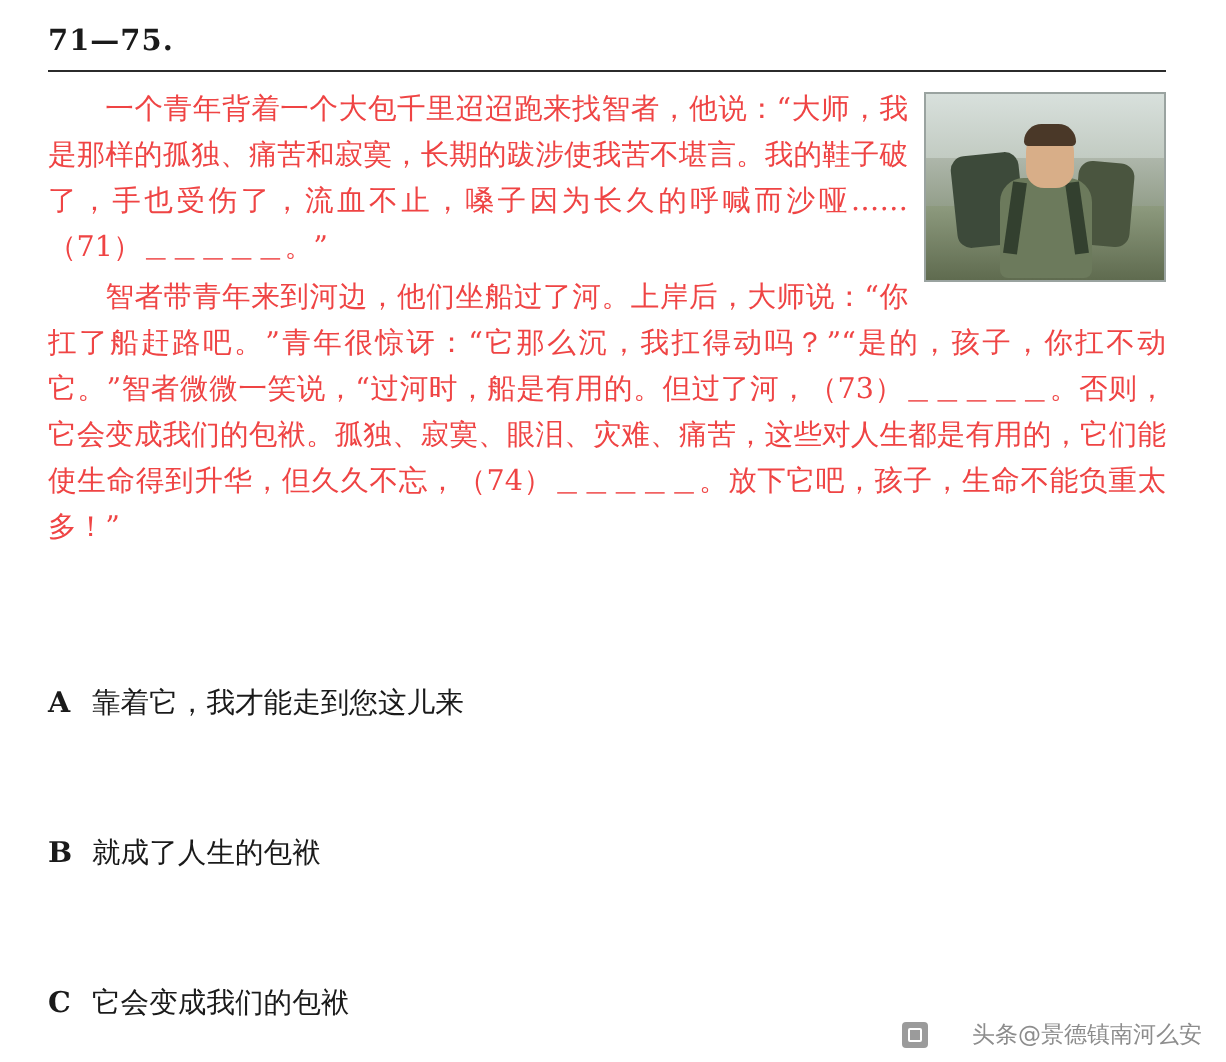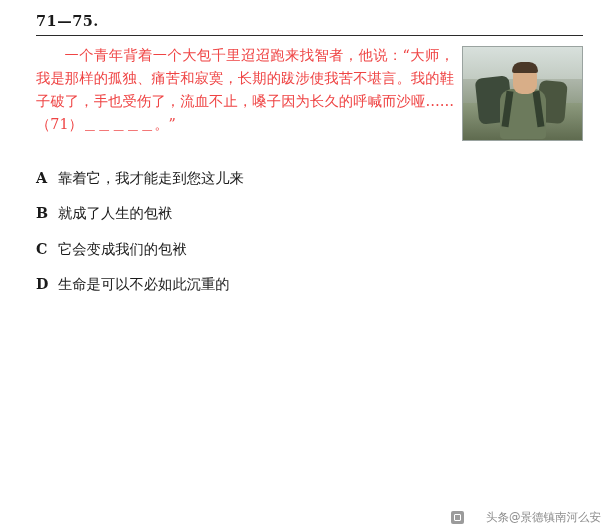--- a/index.html
+++ b/index.html
@@ -13,21 +13,21 @@
     font-family: "DejaVu Sans", "Liberation Sans", sans-serif;
     color: #1a1a1a;
     position: relative;
     overflow: hidden;
   }
   .page {
     position: relative;
     width: 613px;
     height: 531px;
     box-sizing: border-box;
-    padding: 10px 30px 0 36px;
+    padding: 10px 30px 0 24px;
   }
   .q-head {
     font-size: 14.5px;
     font-weight: bold;
     letter-spacing: 0.5px;
     margin: 2px 0 6px 0;
     font-family: "DejaVu Serif", "Liberation Serif", serif;
   }
   .rule {
     border: none;
@@ -131,20 +131,21 @@
     margin-bottom: 14px;
   }
   .option .letter {
     font-weight: bold;
     width: 22px;
     flex: 0 0 22px;
     font-family: "DejaVu Serif", "Liberation Serif", serif;
   }
   .option .otext {
     flex: 1;
+    margin-top: 40px;
   }
   .watermark {
     position: absolute;
     right: 12px;
     bottom: 6px;
     display: flex;
     align-items: center;
     gap: 22px;
     font-size: 11.5px;
     color: #8d8d8d;
@@ -183,20 +184,21 @@
       <div class="ground"></div>
       <div class="pack"></div>
       <div class="pack2"></div>
       <div class="torso"></div>
       <div class="strapl"></div>
       <div class="strapr"></div>
       <div class="head"></div>
       <div class="hair"></div>
     </div>
     <p>一个青年背着一个大包千里迢迢跑来找智者，他说：“大师，我是那样的孤独、痛苦和寂寞，长期的跋涉使我苦不堪言。我的鞋子破了，手也受伤了，流血不止，嗓子因为长久的呼喊而沙哑……（71）＿＿＿＿＿。”</p>
+    <p>智者带青年来到河边，他们坐船过了河。上岸后，大师说：“你扛了船赶路吧。”青年很惊讶：“它那么沉，我扛得动吗？”“是的，孩子，你扛不动它。”智者微微一笑说，“过河时，船是有用的。但过了河，（73）＿＿＿＿＿。否则，它会变成我们的包袱。孤独、寂寞、眼泪、灾难、痛苦，这些对人生都是有用的，它们能使生命得到升华，但久久不忘，（74）＿＿＿＿＿。放下它吧，孩子，生命不能负重太多！”</p>
   </div>
 
   <div class="options">
     <div class="option">
       <span class="letter">A</span>
       <span class="otext">靠着它，我才能走到您这儿来</span>
     </div>
     <div class="option">
       <span class="letter">B</span>
       <span class="otext">就成了人生的包袱</span>

